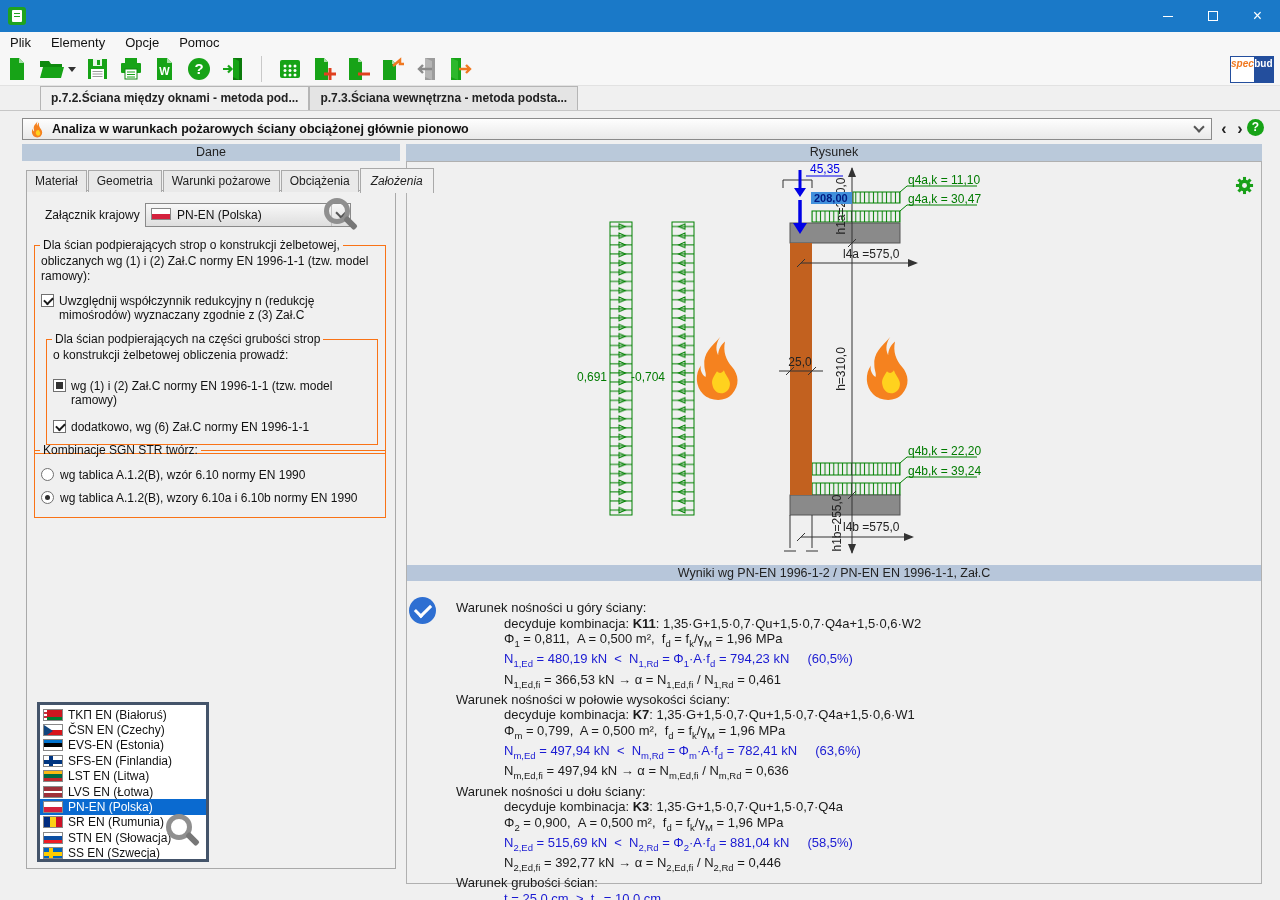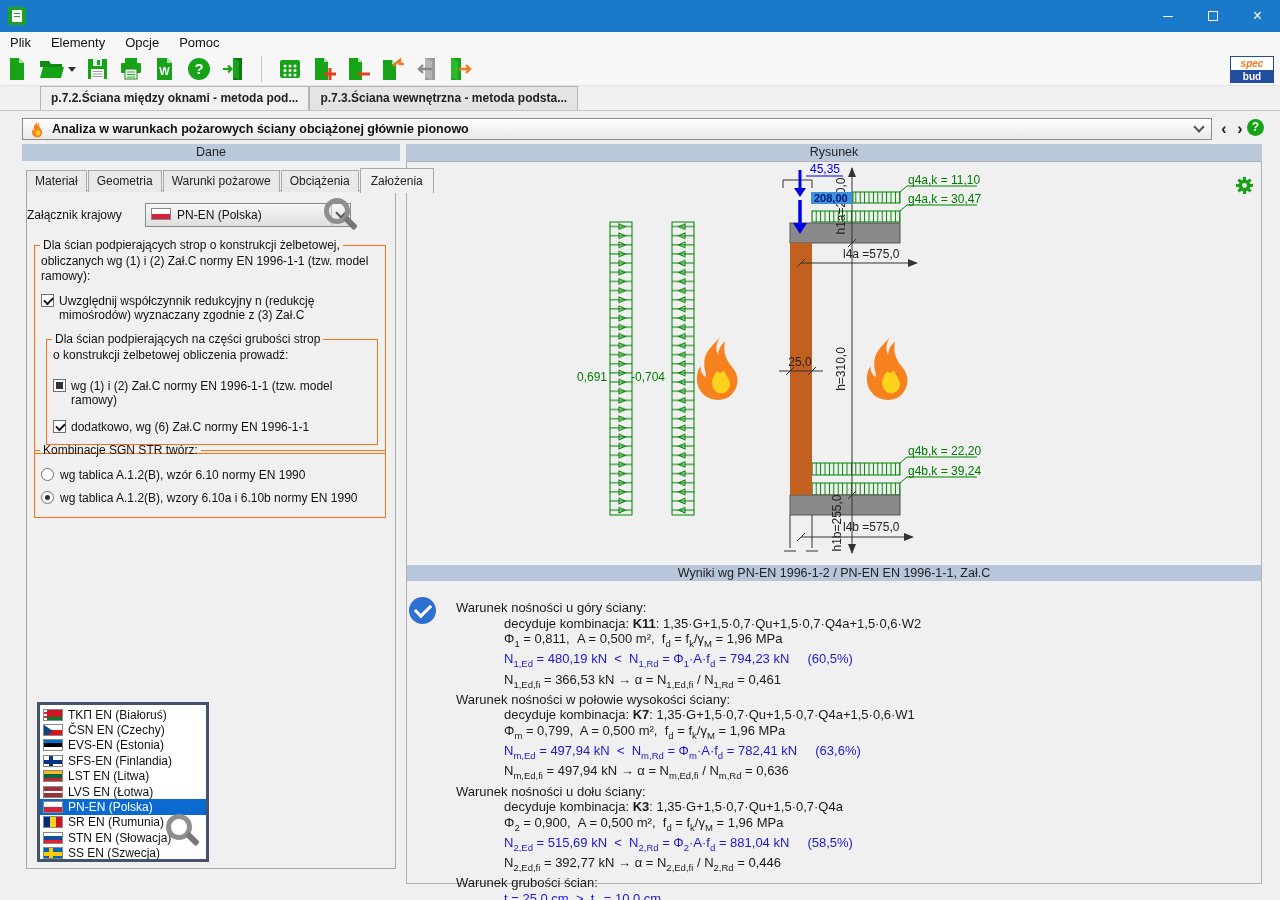--- a/index.html
+++ b/index.html
@@ -23,21 +23,21 @@
     display:flex;align-items:center;font-size:13px;color:#111;}
   .menu-item{padding:0 10px;height:100%;display:flex;align-items:center;}
   .toolbar{position:absolute;left:0;top:53px;width:1280px;height:33px;background:#f7f7f7;
     border-bottom:1px solid #e2e2e2;display:flex;align-items:center;}
   .ticons{display:flex;align-items:center;gap:8px;margin-left:4px;}
   .tbtn{width:26px;height:26px;flex:none;}
   .tsep{width:1px;height:26px;background:#c9c9c9;margin:0 7px;flex:none;}
   .caret{width:0;height:0;border-left:4px solid transparent;border-right:4px solid transparent;
     border-top:5px solid #333;margin-left:-4px;flex:none;}
   .logo{position:absolute;right:6px;top:3px;width:44px;height:27px;border:1px solid #234e9d;
-    background:#fff;display:flex;flex-direction:column;font-weight:bold;font-size:10px;
+    background:#fff;display:flex;flex-direction:row;font-weight:bold;font-size:10px;
     line-height:13px;text-align:center;}
   .logo-top{color:#f07820;font-style:italic;}
   .logo-bottom{background:#234e9d;color:#fff;flex:1;}
   
   .tabbar{position:absolute;left:0;top:87px;width:1280px;height:23px;display:flex;
     align-items:flex-end;padding-left:4px;margin-left:36px;}
   .doc-tab{font-size:12px;font-weight:bold;padding:4px 10px 5px;border:1px solid #b5b5b5;
     border-bottom:none;background:#e4e4e4;white-space:nowrap;color:#222;}
   .doc-tab.active{background:#f0f0f0;position:relative;z-index:3;}
   .main{position:absolute;left:0;top:110px;width:1280px;height:790px;background:#f0f0f0;
@@ -57,24 +57,24 @@
   .help-circle{position:absolute;left:1247px;top:119px;width:17px;height:17px;border-radius:50%;
     background:var(--green,#17a317);color:#fff;font-weight:bold;font-size:12px;text-align:center;line-height:17px;}
   
   .panel-hdr{position:absolute;top:144px;height:17px;background:var(--panel-header,#bac9da);
     font-size:12.5px;text-align:center;line-height:17px;color:#222;}
   #hdr-dane{left:22px;width:378px;} #hdr-rysunek{left:406px;width:856px;}
   
   .data-tabs{position:absolute;left:26px;top:168px;display:flex;align-items:flex-end;z-index:2;}
   .dtab{font-size:12px;line-height:13px;padding:4px 8px 4px;border:1px solid #a9a9a9;
     border-bottom:none;background:#e9e9e9;margin-right:1px;color:#222;}
-  .dtab.active{background:#f0f0f0;padding:6px 10px 5px;margin-bottom:-1px;}
+  .dtab.active{background:#f0f0f0;padding:6px 10px 5px;margin-bottom:-1px;font-style:italic;}
   .tab-content{position:absolute;left:26px;top:190px;width:370px;height:679px;
     border:1px solid #a9a9a9;background:#f0f0f0;}
-  .annex-label{position:absolute;left:0;top:17px;font-size:12px;color:#111;}
+  .annex-label{position:absolute;left:18px;top:17px;font-size:12px;color:#111;}
   .combo{position:absolute;left:118px;top:12px;width:206px;height:24px;border:1px solid #8a8a8a;
     background:linear-gradient(#f8f8f8,#dedede);display:flex;align-items:center;gap:6px;padding-left:5px;}
   .combo-text{font-size:12px;color:#111;}
   .chev-btn{margin-left:auto;width:19px;height:100%;display:flex;align-items:center;justify-content:center;
     border-left:1px solid #c0c0c0;}
   fieldset{border:1px solid #f97316;margin:0;padding:2px 6px 8px;}
   legend{font-size:12px;padding:0 3px;margin-left:-1px;color:#111;}
   .fs-text{font-size:12px;line-height:15px;color:#111;}
   #fs1{position:absolute;left:7px;top:47px;width:352px;}
   #fs2{margin-top:10px;margin-left:5px;margin-right:1px;padding-bottom:10px;}

